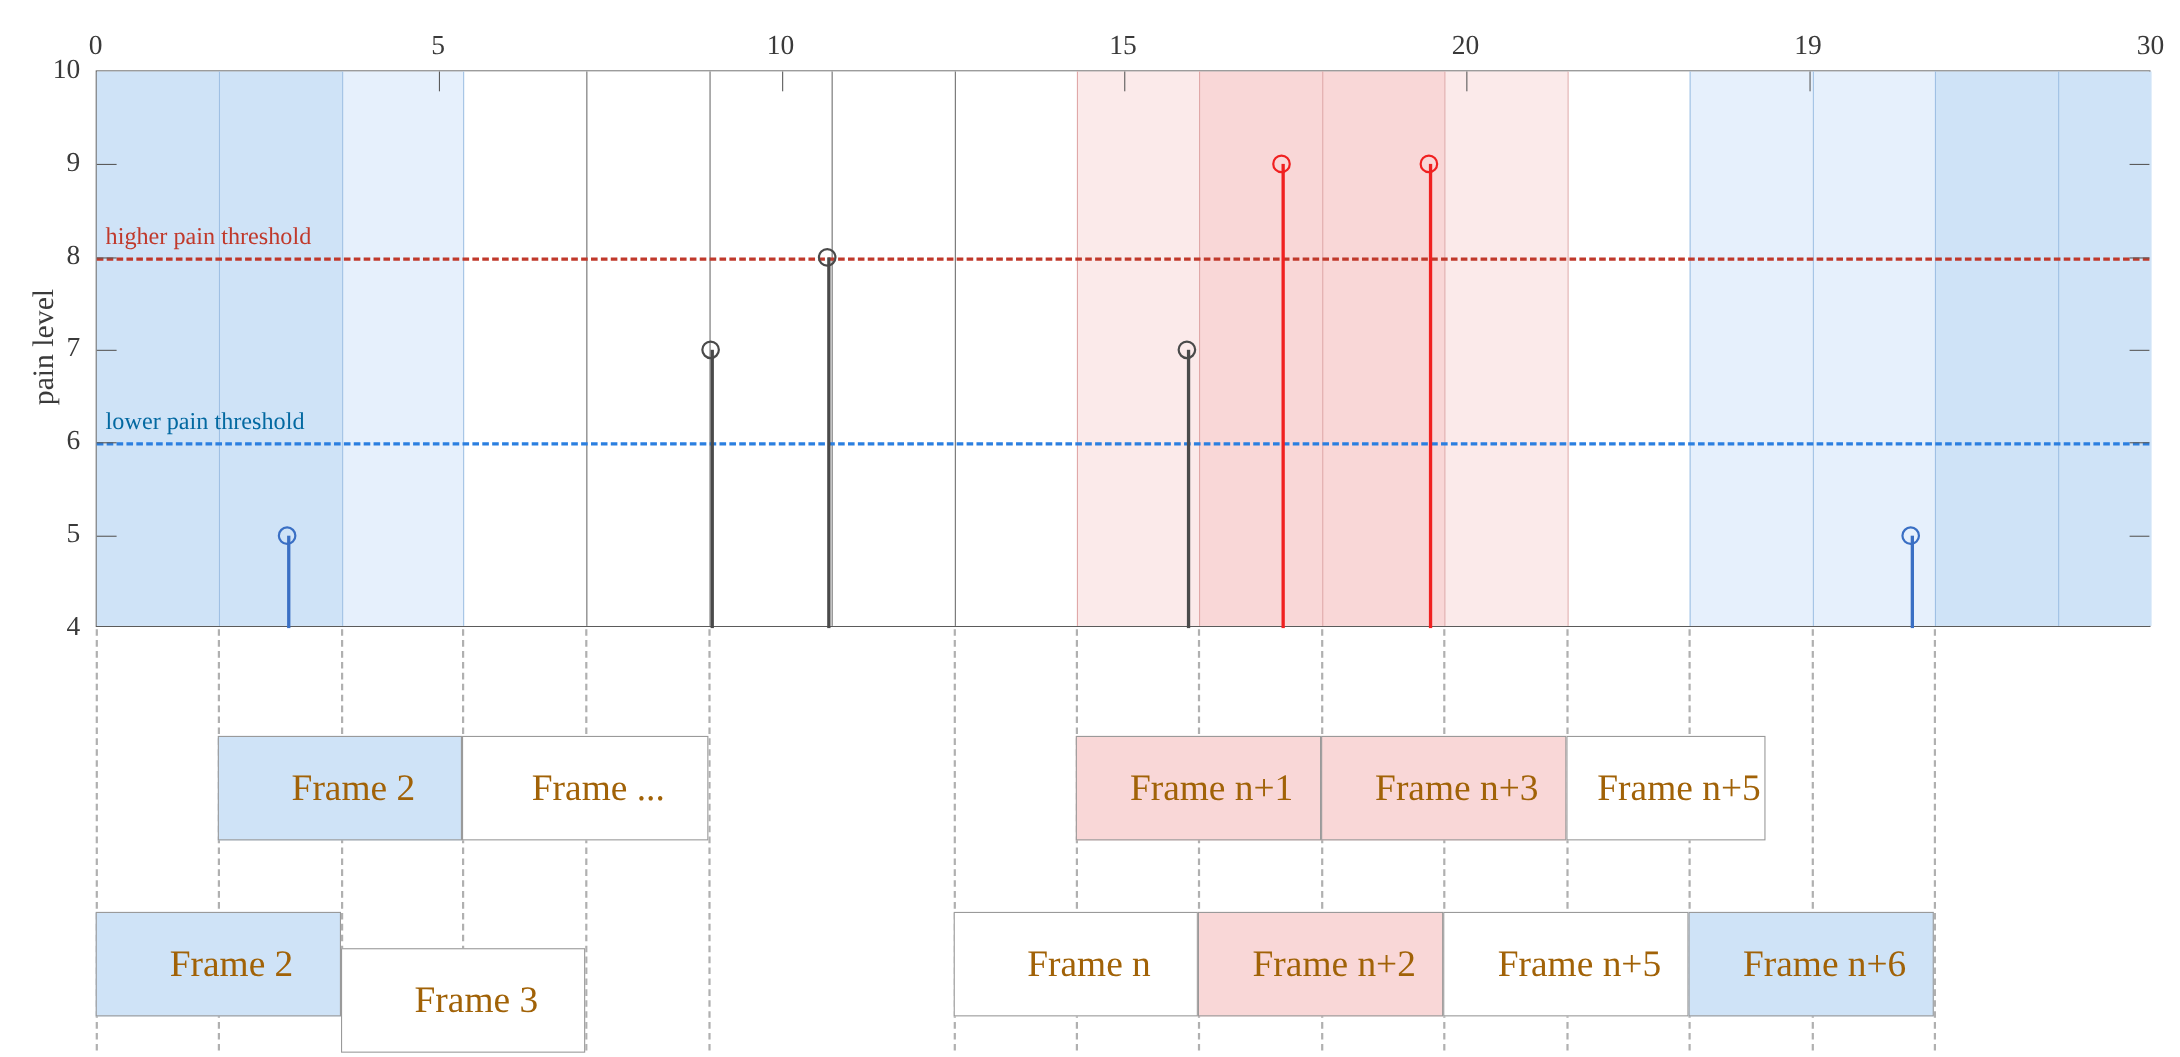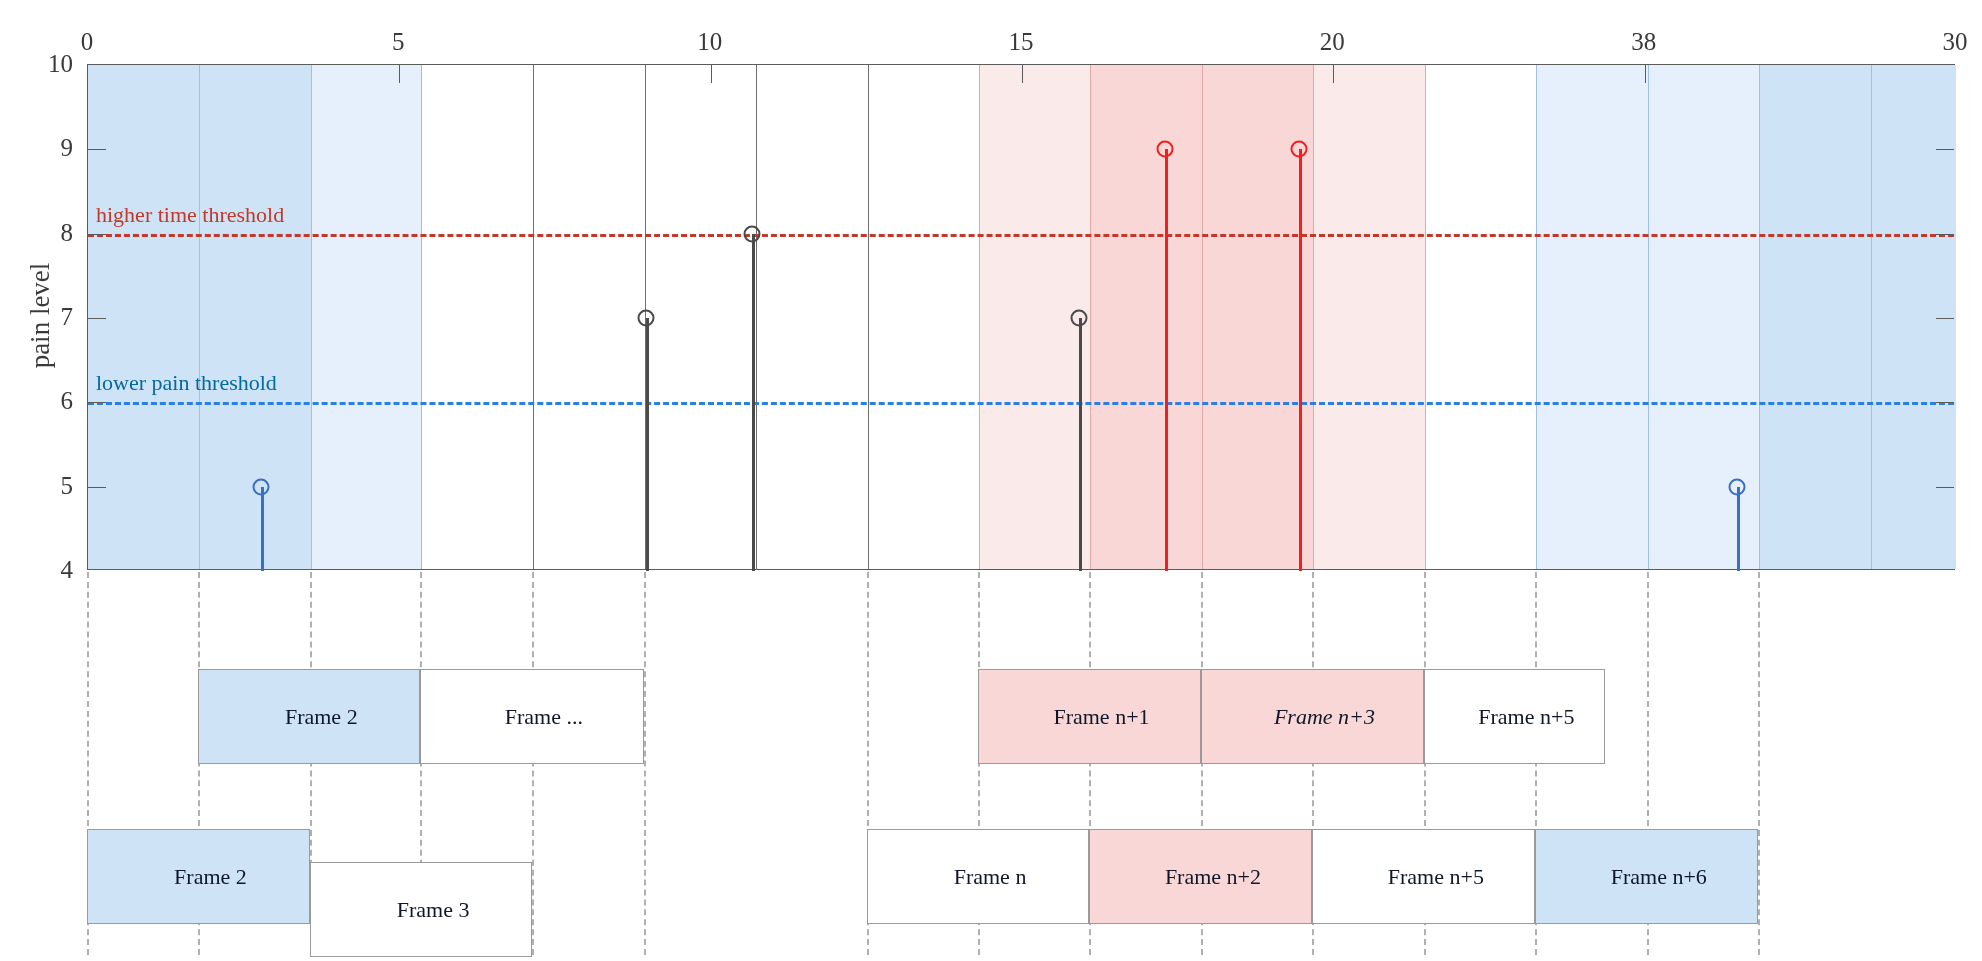--- a/index.html
+++ b/index.html
@@ -43,21 +43,21 @@
   .stem-marker{position:absolute;width:13px;height:13px;border-radius:50%;
                border-width:2.4px;border-style:solid;background:transparent;
                transform:translate(-50%,-50%);}
 
   
   .dropline{position:absolute;width:0;border-left:2px dashed #b0b0b0;}
 
   
   .frame{position:absolute;box-sizing:border-box;border:1.4px solid #9a9a9a;
          display:flex;align-items:center;justify-content:center;
-         font-size:22px;color:#0f172a;white-space:nowrap;padding-left:24px;}
+         font-size:34px;color:#a16207;white-space:nowrap;padding-left:24px;}
 </style>
 </head>
 <body>
 
 <div id="figure">
 
   <div id="ylabel">pain level</div>
 
   <div id="plot">
     <div id="bands-layer">
@@ -92,21 +92,21 @@
         <div class="bandline" style="left: 1113.95px; border-left: 1.2px solid rgb(224, 168, 168);"></div>
         <div class="bandline" style="left: 1225.41px; border-left: 1.2px solid rgb(224, 168, 168);"></div>
         <div class="bandline" style="left: 1336.87px; border-left: 1.2px solid rgb(224, 168, 168);"></div>
         <div class="bandline" style="left: 1448.32px; border-left: 1.2px solid rgb(159, 192, 228);"></div>
         <div class="bandline" style="left: 1559.78px; border-left: 1.2px solid rgb(159, 192, 228);"></div>
         <div class="bandline" style="left: 1671.24px; border-left: 1.2px solid rgb(159, 192, 228);"></div>
         <div class="bandline" style="left: 1782.69px; border-left: 1.2px solid rgb(159, 192, 228);"></div>
       </div>
     <div id="thresholds-layer">
         <div class="threshold" style="top: 168.667px; border-top-color: rgb(192, 57, 43);"></div>
-        <div class="threshold-label" style="left: 8px; top: 136.667px; color: rgb(192, 57, 43);">higher time threshold</div>
+        <div class="threshold-label" style="left: 8px; top: 136.667px; color: rgb(192, 57, 43);">higher pain threshold</div>
         <div class="threshold" style="top: 337.333px; border-top-color: rgb(43, 127, 224);"></div>
         <div class="threshold-label" style="left: 8px; top: 305.333px; color: #0369a1;">lower pain threshold</div>
       </div>
     <div id="stems-layer">
         <div class="stem" style="left: 173.101px; top: 421.667px; height: 84.3333px; border-left-color: rgb(58, 111, 196);"></div>
         <div class="stem-marker" style="left: 173.101px; top: 421.667px; border-color: rgb(58, 111, 196);"></div>
         <div class="stem" style="left: 557.909px; top: 253px; height: 253px; border-left-color: rgb(74, 74, 74);"></div>
         <div class="stem-marker" style="left: 557.909px; top: 253px; border-color: rgb(74, 74, 74);"></div>
         <div class="stem" style="left: 664.385px; top: 168.667px; height: 337.333px; border-left-color: rgb(74, 74, 74);"></div>
         <div class="stem-marker" style="left: 664.385px; top: 168.667px; border-color: rgb(74, 74, 74);"></div>
@@ -139,21 +139,21 @@
         <div class="xtick-mark" style="left: 1556.67px;"></div>
       </div>
   </div>
 
   <div id="xticklabels">
       <div class="xtick-label" style="left: 87px; top: 28px; position: absolute;">0</div>
       <div class="xtick-label" style="left: 398.333px; top: 28px; position: absolute;">5</div>
       <div class="xtick-label" style="left: 709.667px; top: 28px; position: absolute;">10</div>
       <div class="xtick-label" style="left: 1021px; top: 28px; position: absolute;">15</div>
       <div class="xtick-label" style="left: 1332.33px; top: 28px; position: absolute;">20</div>
-      <div class="xtick-label" style="left: 1643.67px; top: 28px; position: absolute;">38</div>
+      <div class="xtick-label" style="left: 1643.67px; top: 28px; position: absolute;">19</div>
       <div class="xtick-label" style="left: 1955px; top: 28px; position: absolute;">30</div>
     </div>
   <div id="yticklabels">
       <div class="ytick-label" style="left: 73px; top: 570px; position: absolute;">4</div>
       <div class="ytick-label" style="left: 73px; top: 485.667px; position: absolute;">5</div>
       <div class="ytick-label" style="left: 73px; top: 401.333px; position: absolute;">6</div>
       <div class="ytick-label" style="left: 73px; top: 317px; position: absolute;">7</div>
       <div class="ytick-label" style="left: 73px; top: 232.667px; position: absolute;">8</div>
       <div class="ytick-label" style="left: 73px; top: 148.333px; position: absolute;">9</div>
       <div class="ytick-label" style="left: 73px; top: 64px; position: absolute;">10</div>
@@ -173,21 +173,21 @@
       <div class="dropline" style="left: 866.579px; top: 572px; height: 383px;"></div>
       <div class="dropline" style="left: 1089.49px; top: 572px; height: 383px;"></div>
       <div class="dropline" style="left: 1312.41px; top: 572px; height: 383px;"></div>
       <div class="dropline" style="left: 1535.32px; top: 572px; height: 383px;"></div>
       <div class="dropline" style="left: 1758.24px; top: 572px; height: 383px;"></div>
     </div>
   <div id="frames-top">
       <div class="frame" style="left: 198.457px; top: 669px; width: 221.669px; height: 95px; background: rgb(207, 227, 247);">Frame 2</div>
       <div class="frame" style="left: 420.127px; top: 669px; width: 223.537px; height: 95px; background: rgb(255, 255, 255);">Frame ...</div>
       <div class="frame" style="left: 978.036px; top: 669px; width: 222.915px; height: 95px; background: rgb(249, 215, 215);">Frame n+1</div>
-      <div class="frame" style="left: 1200.95px; top: 669px; width: 222.915px; height: 95px; background: rgb(249, 215, 215); font-style: italic;">Frame n+3</div>
+      <div class="frame" style="left: 1200.95px; top: 669px; width: 222.915px; height: 95px; background: rgb(249, 215, 215);">Frame n+3</div>
       <div class="frame" style="left: 1423.87px; top: 669px; width: 181px; height: 95px; background: rgb(255, 255, 255);">Frame n+5</div>
     </div>
   <div id="frames-bottom">
       <div class="frame" style="left: 87px; top: 829px; width: 222.915px; height: 95px; background: rgb(207, 227, 247);">Frame 2</div>
       <div class="frame" style="left: 309.915px; top: 829px; width: 222.292px; height: 95px; background: rgb(255, 255, 255); margin-top: 33px;">Frame 3</div>
       <div class="frame" style="left: 866.579px; top: 829px; width: 222.915px; height: 95px; background: rgb(255, 255, 255);">Frame n</div>
       <div class="frame" style="left: 1089.49px; top: 829px; width: 222.915px; height: 95px; background: rgb(249, 215, 215);">Frame n+2</div>
       <div class="frame" style="left: 1312.41px; top: 829px; width: 222.915px; height: 95px; background: rgb(255, 255, 255);">Frame n+5</div>
       <div class="frame" style="left: 1535.32px; top: 829px; width: 222.915px; height: 95px; background: rgb(207, 227, 247);">Frame n+6</div>
     </div>

